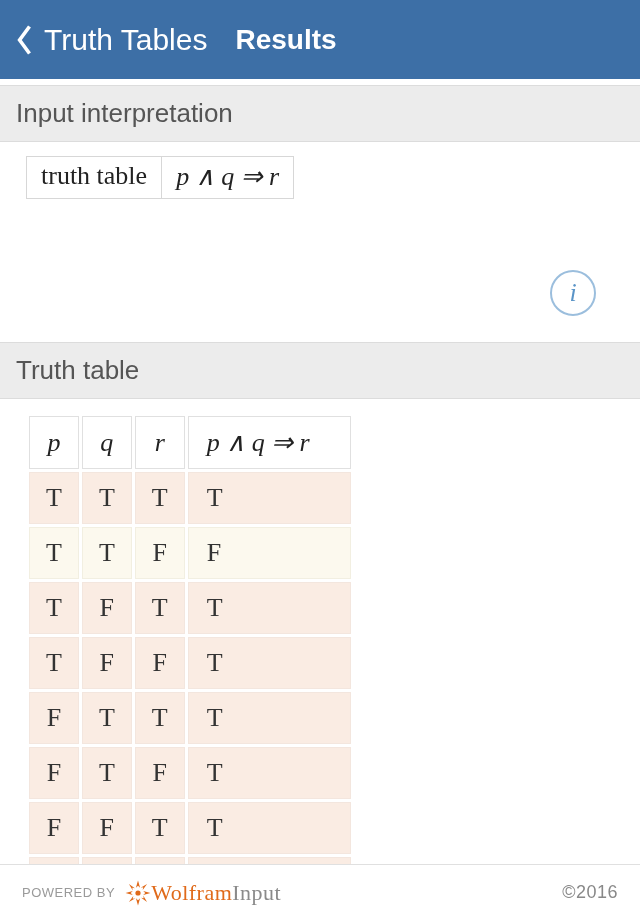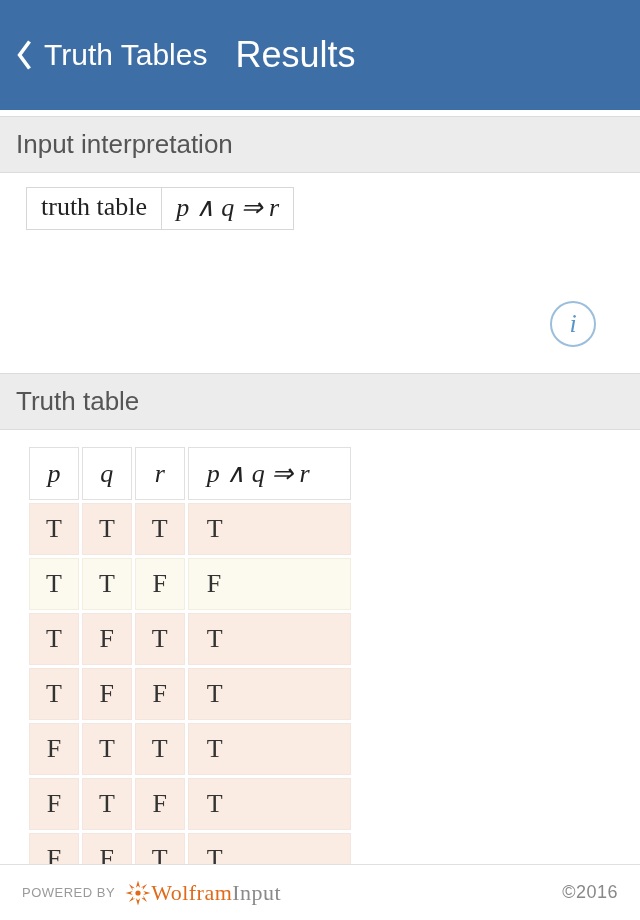--- a/index.html
+++ b/index.html
@@ -1,30 +1,30 @@
 <!DOCTYPE html>
 <html><head>
 <meta charset="utf-8">
 <style>
   * { box-sizing: border-box; margin: 0; padding: 0; }
   html, body { width: 640px; height: 920px; font-family: -apple-system, "Helvetica Neue", Arial, sans-serif; background:#fff; }
   
   .navbar {
     background: #3d6fa6;
-    height: 110px;
+    height: 79px;
     display: flex;
     align-items: center;
     padding: 0 14px;
     gap: 8px;
     color: #fff;
   }
   .back-chevron { width: 22px; height: 38px; display:flex; align-items:center; justify-content:center; }
   .back-chevron svg { stroke:#fff; stroke-width:4; fill:none; }
   .nav-back-label { font-size: 30px; font-weight:400; }
-  .nav-title { font-size: 36px; font-weight:400; margin-left: 20px; }
+  .nav-title { font-size: 28px; font-weight:700; margin-left: 20px; }
   
   .section-header {
     background: #ececec;
     border-top: 1px solid #dcdcdc;
     border-bottom: 1px solid #dcdcdc;
     font-size: 26px;
     color:#555;
     padding: 12px 16px;
   }
   .section-gap { height: 6px; background:#fff; }

